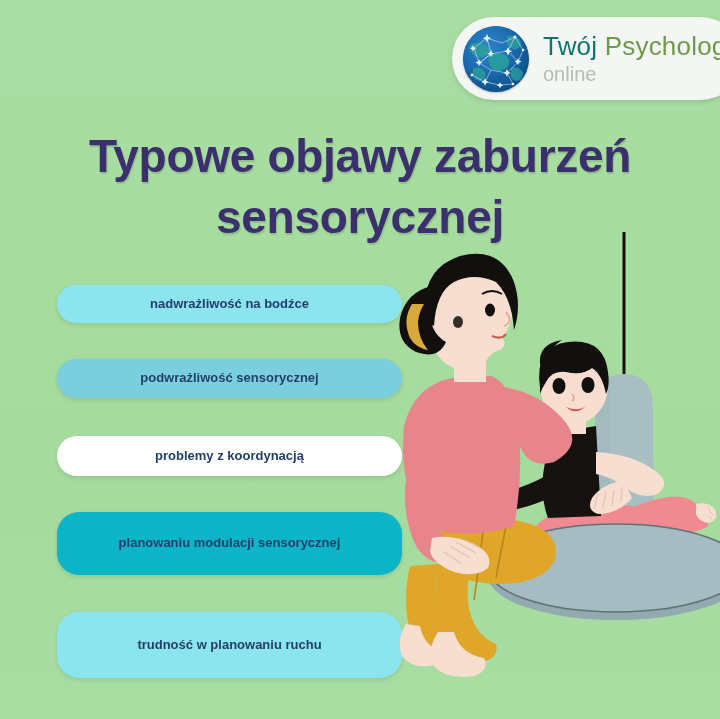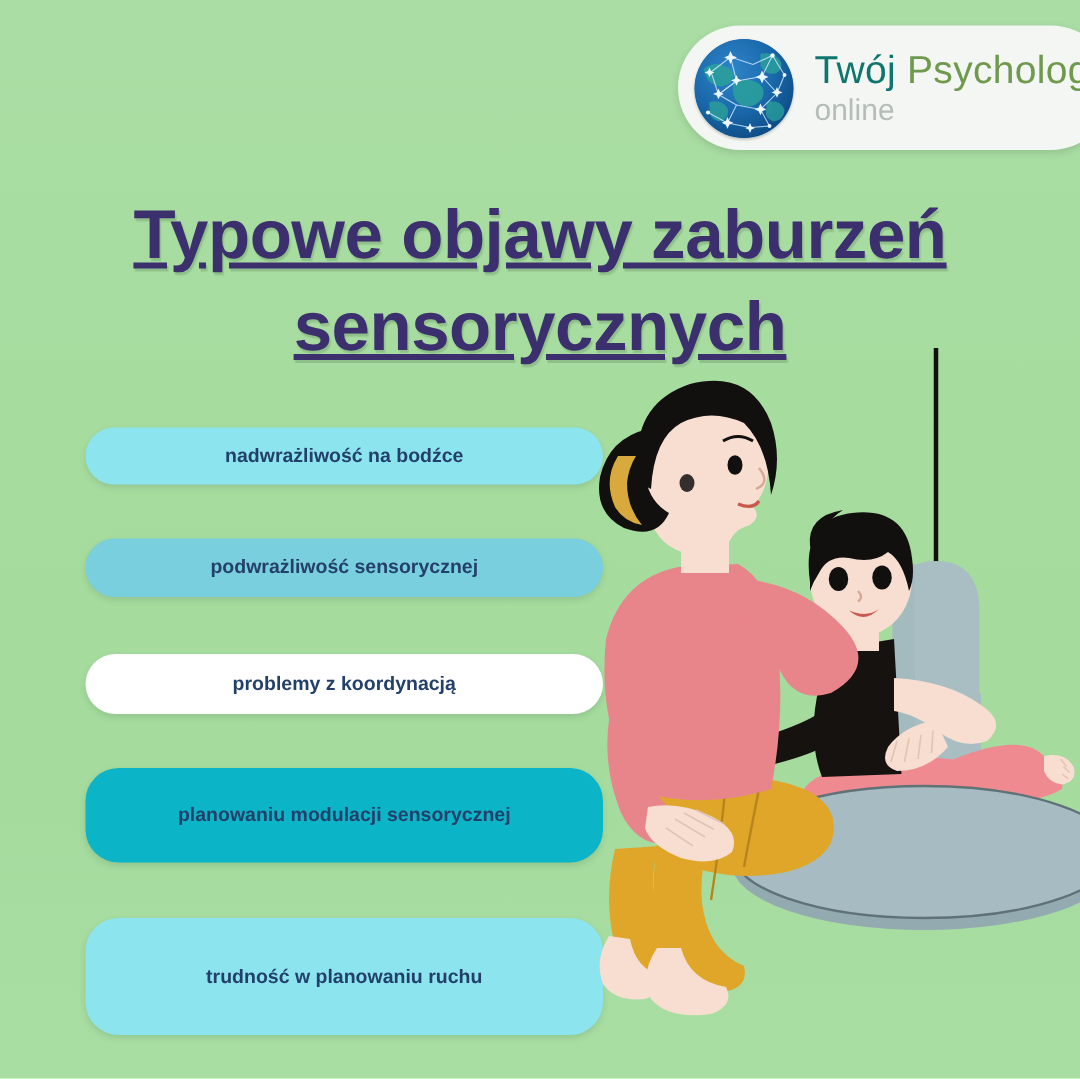--- a/index.html
+++ b/index.html
@@ -73,21 +73,21 @@
     top: 126px;
     width: 720px;
     text-align: center;
     color: #3b2f6e;
     font-size: 46px;
     font-weight: bold;
     line-height: 1.32;
     letter-spacing: -0.3px;
     text-shadow: 1px 2px 1px rgba(60,90,60,0.22);
   }
-  #heading .l1, #heading .l2 { display: block; text-decoration: underline; }
+  #heading .l1, #heading .l2 { display: block; }
 
   
   .pill {
     position: absolute;
     left: 57px;
     width: 345px;
     box-sizing: border-box;
     border-radius: 20px;
     color: #23406b;
     font-size: 13px;
@@ -97,21 +97,21 @@
     justify-content: center;
     text-align: center;
     line-height: 1.3;
     padding: 0 12px;
     box-shadow: 0 2px 4px rgba(45,85,70,0.16);
   }
   #pill-0 { top: 285px; height: 38px; background: #8ce4ef; }
   #pill-1 { top: 359px; height: 39px; background: #79cfdd; }
   #pill-2 { top: 436px; height: 40px; background: #ffffff; }
   #pill-3 { top: 512px; height: 63px; background: #0cb4c8; border-radius: 22px; }
-  #pill-4 { top: 612px; height: 78px; background: #8ce4ef; border-radius: 22px; }
+  #pill-4 { top: 612px; height: 66px; background: #8ce4ef; border-radius: 22px; }
 
   
   #illustration {
     position: absolute;
     left: 396px;
     top: 226px;
     width: 324px;
     height: 493px;
   }
   #illustration svg { display: block; }
@@ -178,21 +178,21 @@
       <div id="logo-title">
         <span class="w1">Twój</span>
         <span class="w2">Psycholog</span>
       </div>
       <div id="logo-sub">online</div>
     </div>
   </div>
 
   <div id="heading">
     <span class="l1">Typowe objawy zaburzeń</span>
-    <span class="l2">sensorycznych</span>
+    <span class="l2">sensorycznej</span>
   </div>
 
   <div class="pill" id="pill-0">nadwrażliwość na bodźce</div>
   <div class="pill" id="pill-1">podwrażliwość sensorycznej</div>
   <div class="pill" id="pill-2">problemy z koordynacją</div>
   <div class="pill" id="pill-3">planowaniu modulacji sensorycznej</div>
   <div class="pill" id="pill-4">trudność w planowaniu ruchu</div>
 
   <div id="illustration">
     <svg width="324" height="493" viewBox="0 0 324 493" aria-hidden="true">

